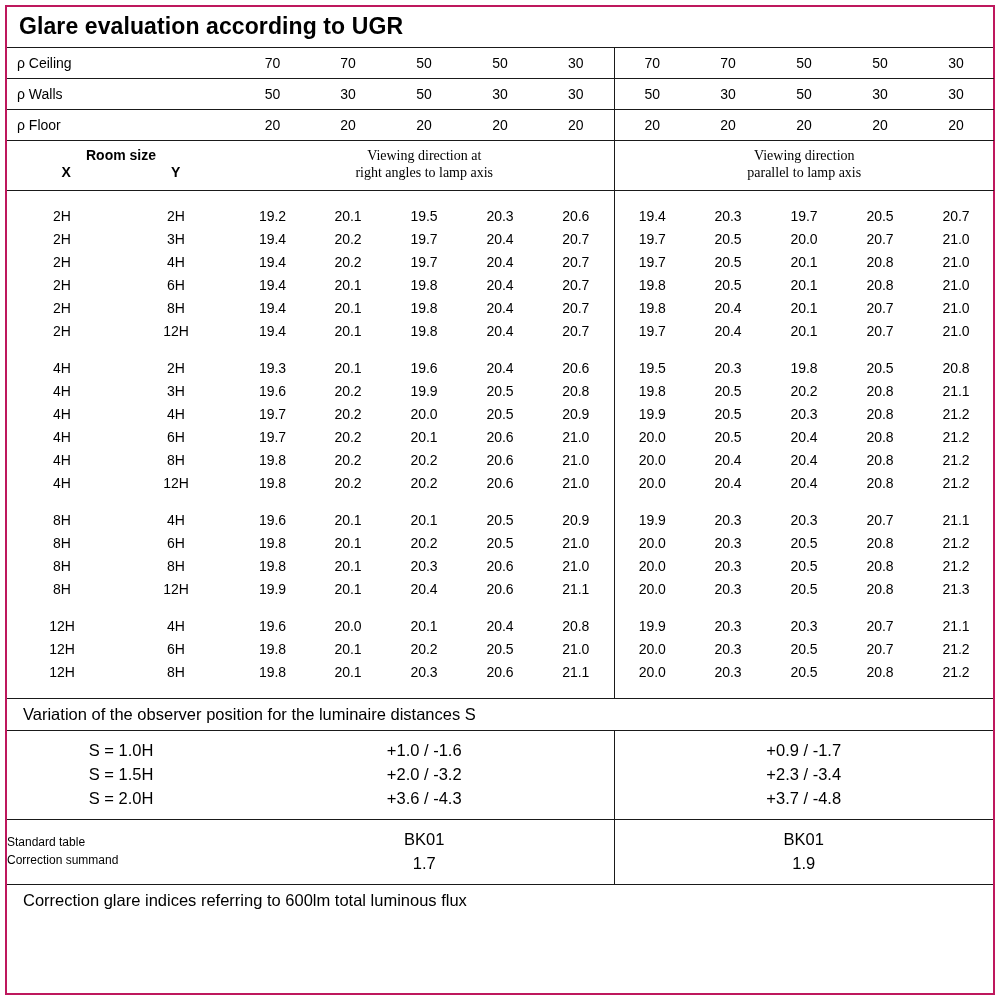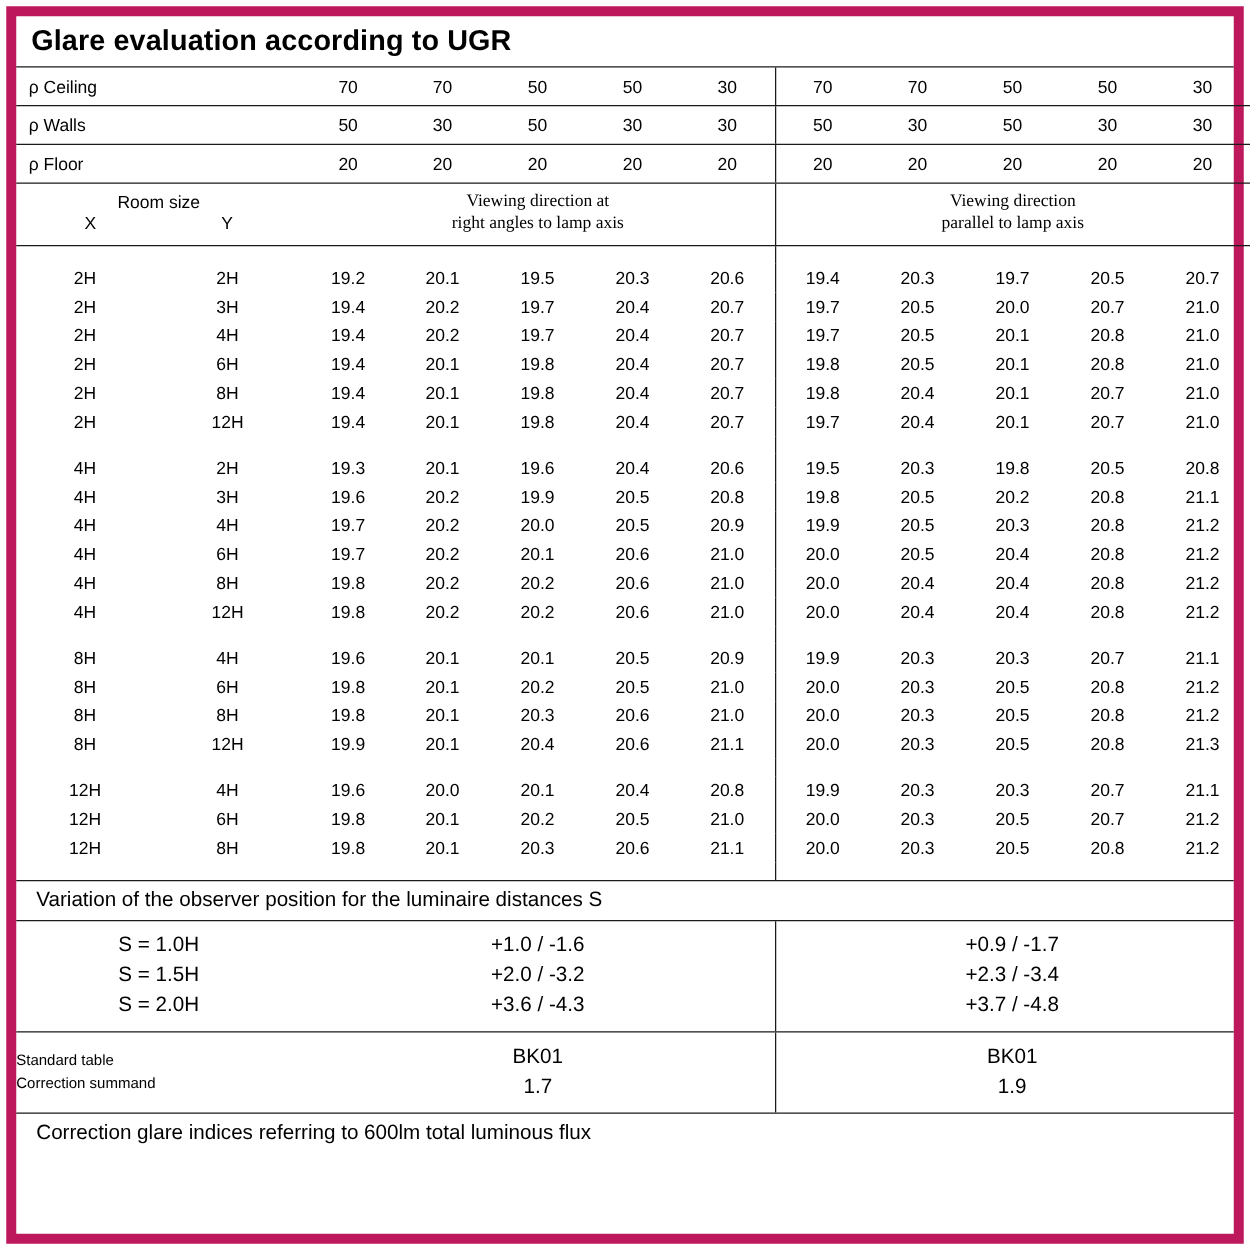--- a/index.html
+++ b/index.html
@@ -19,21 +19,21 @@
     position: relative;
     overflow: hidden;
   }
   .sheet {
     position: absolute;
     left: 5px;
     top: 5px;
     width: 990px;
     height: 990px;
     box-sizing: border-box;
-    border: 8px solid #be185d;
+    border: 2px solid #be185d;
     background: #ffffff;
   }
   .title {
     font-size: 23px;
     font-weight: bold;
     padding: 6px 0 6px 12px;
     letter-spacing: 0.1px;
     line-height: 1.2;
   }
   .hline {
@@ -67,20 +67,21 @@
   .hdrblock {
     text-align: center;
     line-height: 1.25;
     padding: 6px 2px 8px 2px !important;
     font-family: Liberation Serif, serif;
   }
   .roomsize-head {
     text-align: center;
     line-height: 1.25;
     padding: 6px 0 8px 0 !important;
+    font-weight: bold;
   }
   .roomsize-head .rs-title {
     display: block;
   }
   .data td {
     height: 23px;
     line-height: 23px;
   }
   .gap td {
     height: 14px;

